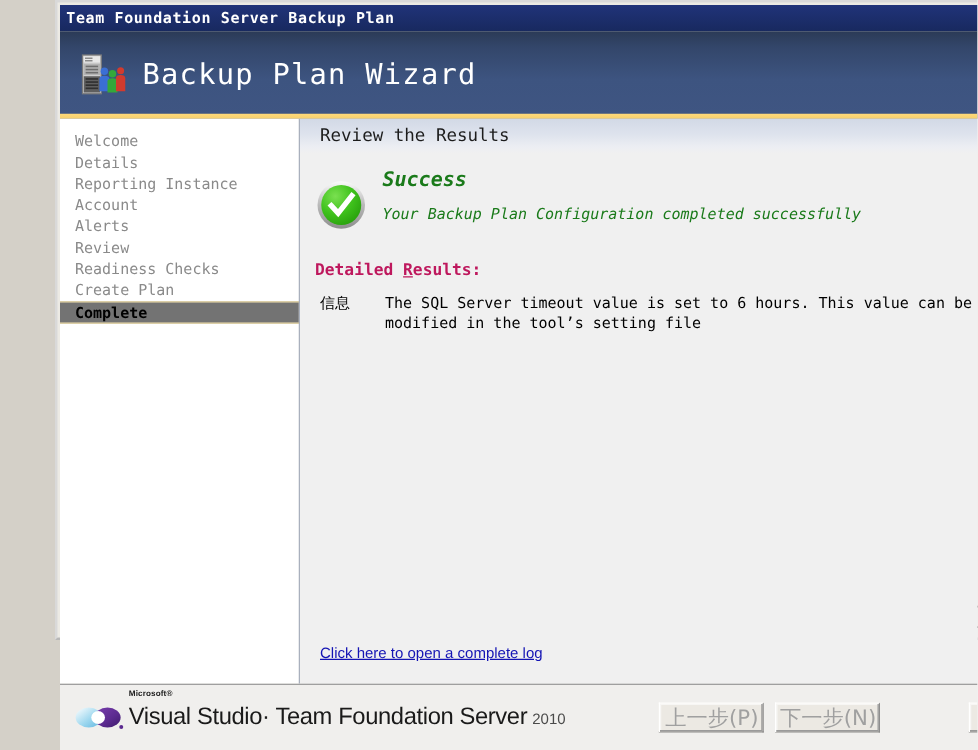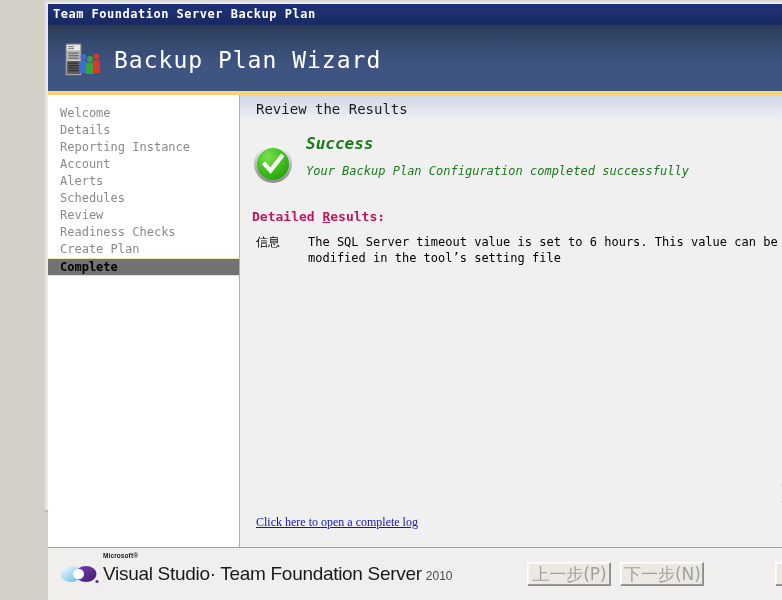--- a/index.html
+++ b/index.html
@@ -257,21 +257,21 @@
     font-size: 12px;
     color: #000000;
     line-height: 16px;
     width: 500px;
   }
 
   .log-link {
     position: absolute;
     left: 16px;
     top: 420px;
-    font-family: Liberation Serif, serif;
+    font-family: Liberation Sans, sans-serif;
     font-size: 12px;
     color: #1414b4;
     text-decoration: underline;
     white-space: nowrap;
     cursor: pointer;
   }
 
   .text-cursor {
     position: absolute;
     left: 541px;
@@ -423,21 +423,20 @@
     <div class="banner-underline"></div>
 
     <div class="body-area">
 
       <div class="sidebar">
         <div class="nav-item">Welcome</div>
         <div class="nav-item">Details</div>
         <div class="nav-item">Reporting Instance</div>
         <div class="nav-item">Account</div>
         <div class="nav-item">Alerts</div>
-        <div class="nav-item">Schedules</div>
         <div class="nav-item">Review</div>
         <div class="nav-item">Readiness Checks</div>
         <div class="nav-item">Create Plan</div>
         <div class="nav-item active">Complete</div>
       </div>
 
       <div class="content">
 
         <div class="content-header">
           <div class="content-header-text">Review the Results</div>

